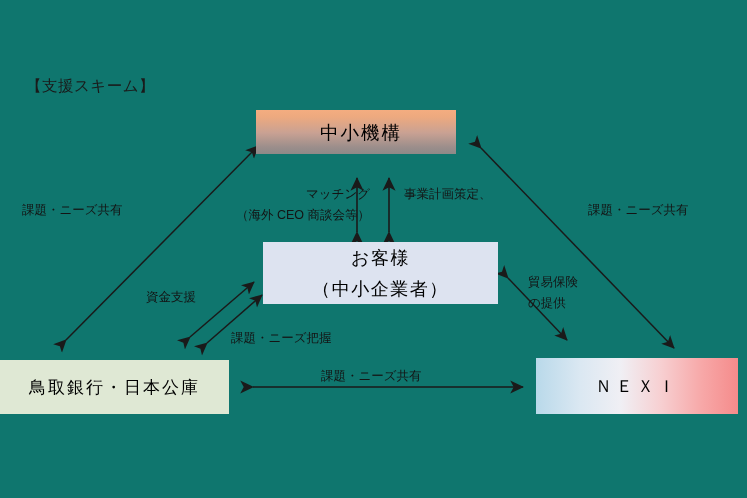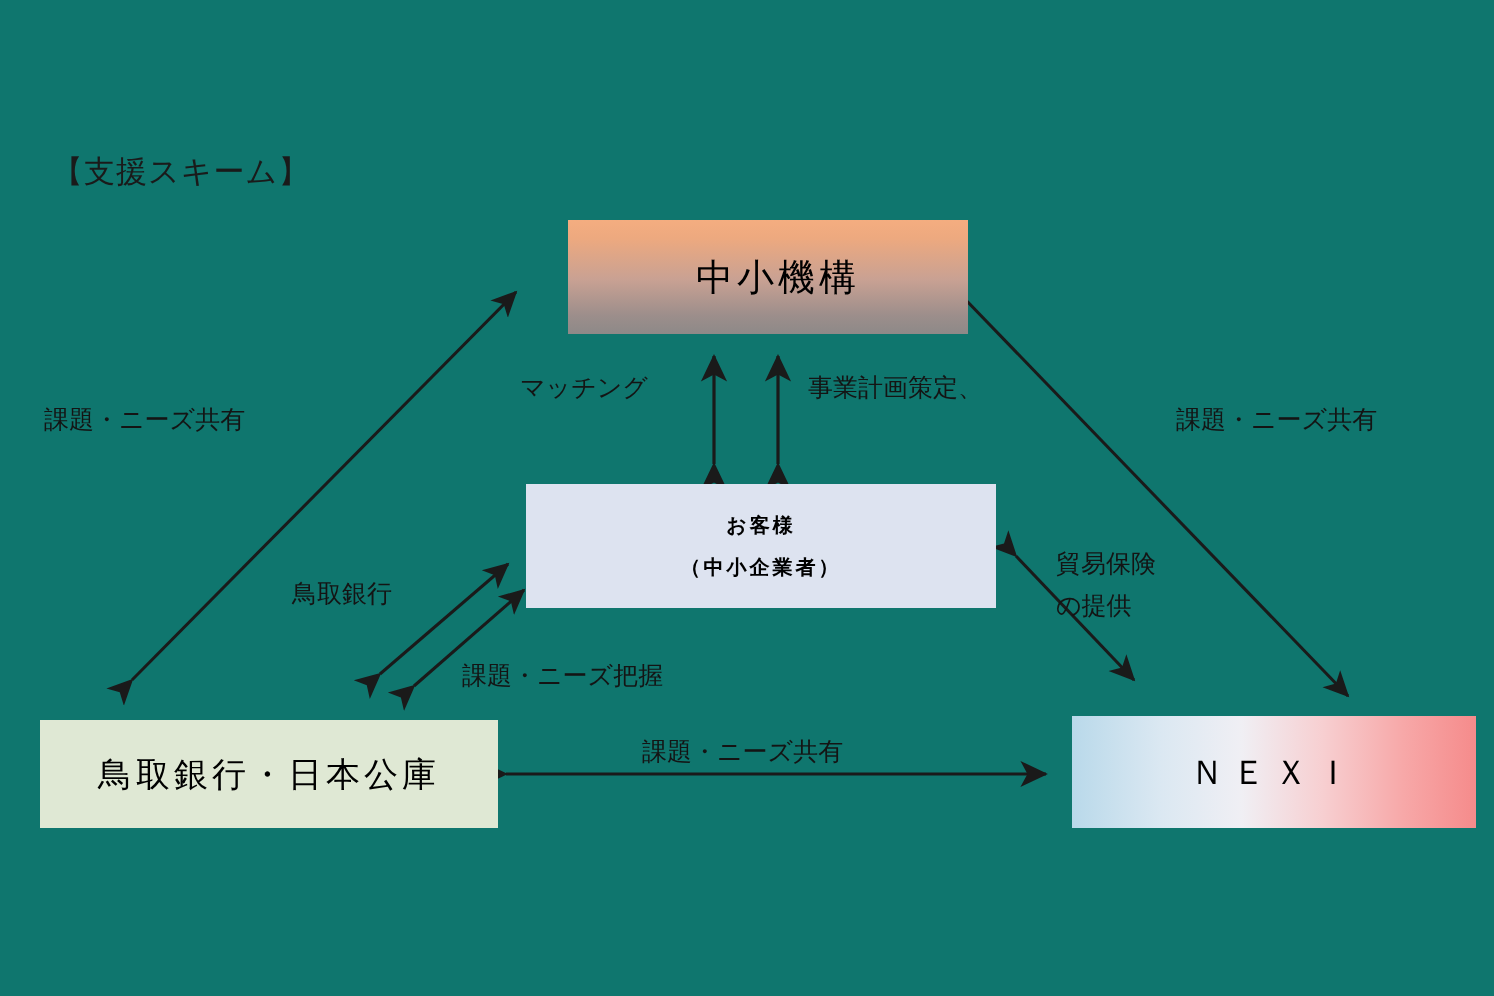--- a/index.html
+++ b/index.html
@@ -34,44 +34,43 @@
     display: flex;
     flex-direction: column;
     align-items: center;
     justify-content: center;
     text-align: center;
     box-sizing: border-box;
   }
   .box .line { white-space: nowrap; }
 
   #box-smrj {
-    left: 284px;
+    left: 256px;
     top: 110px;
     width: 200px;
-    height: 57px;
+    height: 44px;
     background: linear-gradient(180deg, #f4ad80 0%, #eda97f 16%, #c9a193 52%, #9c8e8b 84%, #8d8988 100%);
     font-size: 18.5px;
     letter-spacing: 2px;
     color: #000;
     padding-left: 10px;
   }
   #box-customer {
     left: 263px;
     top: 242px;
     width: 235px;
     height: 62px;
     background: #dde3f0;
-    font-size: 10px;
+    font-size: 18px;
     letter-spacing: 1.5px;
     color: #000;
-    font-weight: bold;
   }
   #box-customer .line + .line { margin-top: 7px; }
   #box-bank {
-    left: 20px;
+    left: 0;
     top: 360px;
     width: 229px;
     height: 54px;
     background: #dfe8d4;
     font-size: 17px;
     letter-spacing: 2px;
     color: #000;
   }
   #box-nexi {
     left: 536px;
@@ -84,21 +83,21 @@
     color: #000;
   }
 
   
   .lbl {
     font-size: 12.5px;
     line-height: 1.65;
     white-space: nowrap;
     color: #141414;
   }
-  .lbl.r { text-align: right; margin-left: 24px; }
+  .lbl.r { text-align: right; }
 
   #lbl-left-share   { left: 22px;  top: 200px; }
   #lbl-right-share  { left: 588px; top: 200px; }
   #lbl-matching     { left: 236px; top: 184px; }
   #lbl-planning     { left: 404px; top: 184px; }
   #lbl-funding      { left: 146px; top: 287px; }
   #lbl-needs-grasp  { left: 231px; top: 328px; }
   #lbl-insurance    { left: 528px; top: 272px; font-family: Liberation Serif, serif; }
   #lbl-bottom-share { left: 321px; top: 366px; }
 
@@ -157,27 +156,28 @@
   <div class="abs box" id="box-nexi">
     <span class="line">ＮＥＸＩ</span>
   </div>
 
   <div class="abs lbl" id="lbl-left-share">課題・ニーズ共有</div>
 
   <div class="abs lbl" id="lbl-right-share">課題・ニーズ共有</div>
 
   <div class="abs lbl r" id="lbl-matching">
     <div>マッチング</div>
+    <div class="small">（海外 CEO 商談会等）</div>
   </div>
 
   <div class="abs lbl" id="lbl-planning">
     <div>事業計画策定、</div>
   </div>
 
-  <div class="abs lbl" id="lbl-funding">鳥取銀行</div>
+  <div class="abs lbl" id="lbl-funding">資金支援</div>
 
   <div class="abs lbl" id="lbl-needs-grasp">課題・ニーズ把握</div>
 
   <div class="abs lbl" id="lbl-insurance">
     <div>貿易保険</div>
     <div class="c">の提供</div>
   </div>
 
   <div class="abs lbl" id="lbl-bottom-share">課題・ニーズ共有</div>
 

